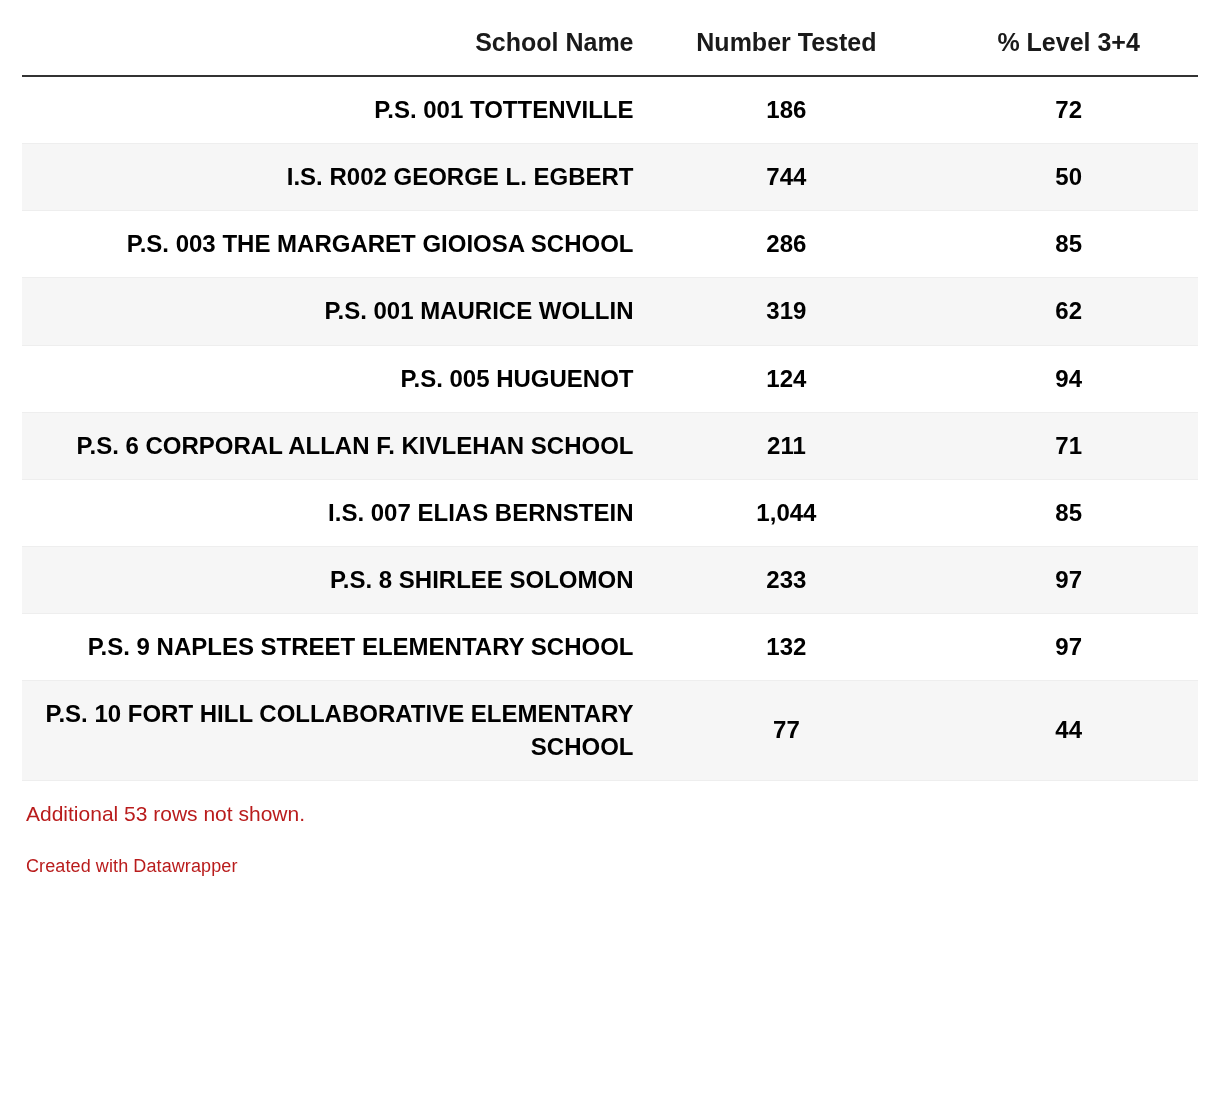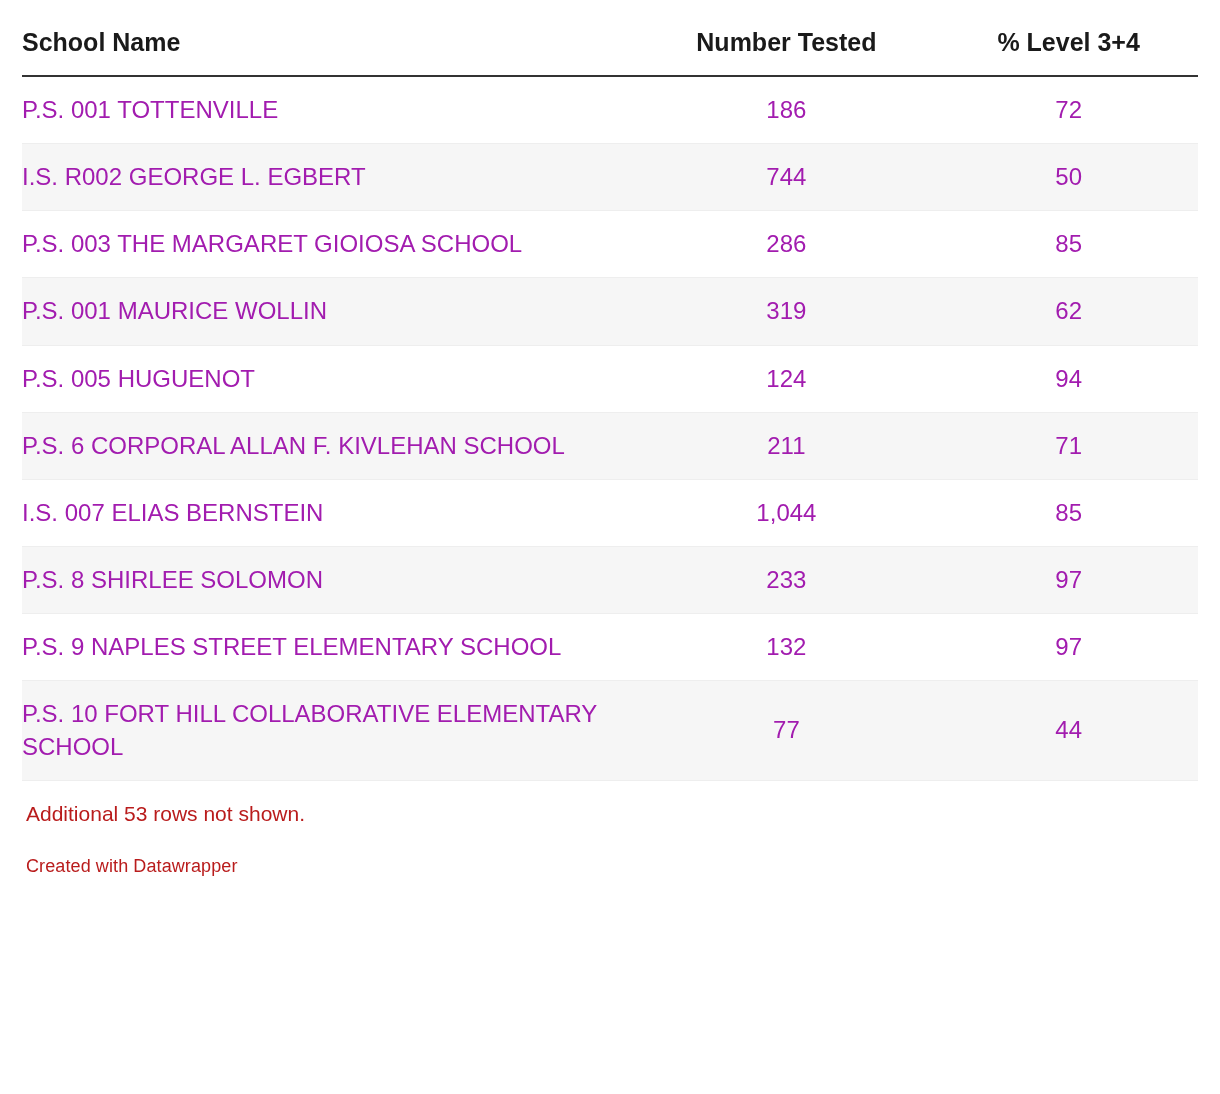--- a/index.html
+++ b/index.html
@@ -26,35 +26,35 @@
   }
   table.data-table thead th {
     font-size: 25px;
     font-weight: bold;
     color: #1a1a1a;
     padding: 28px 0 18px 0;
     vertical-align: bottom;
     border-bottom: 2px solid #333333;
   }
   th.col-name, td.col-name {
-    text-align: left;
+    text-align: right;
     width: 52%;
   }
   th.col-tested, td.col-tested {
     text-align: center;
     width: 26%;
   }
   th.col-level, td.col-level {
     text-align: center;
     width: 22%;
   }
   table.data-table tbody td {
     font-size: 24px;
-    font-weight: 400;
-    color: #a21caf;
+    font-weight: 700;
+    color: #000000;
     padding: 17px 0 17px 0;
     line-height: 1.34;
     border-bottom: 1px solid #eeeeee;
     vertical-align: middle;
   }
   tbody tr.alt td {
     background: #f6f6f6;
   }
   td.col-name {
     padding-left: 4px;

